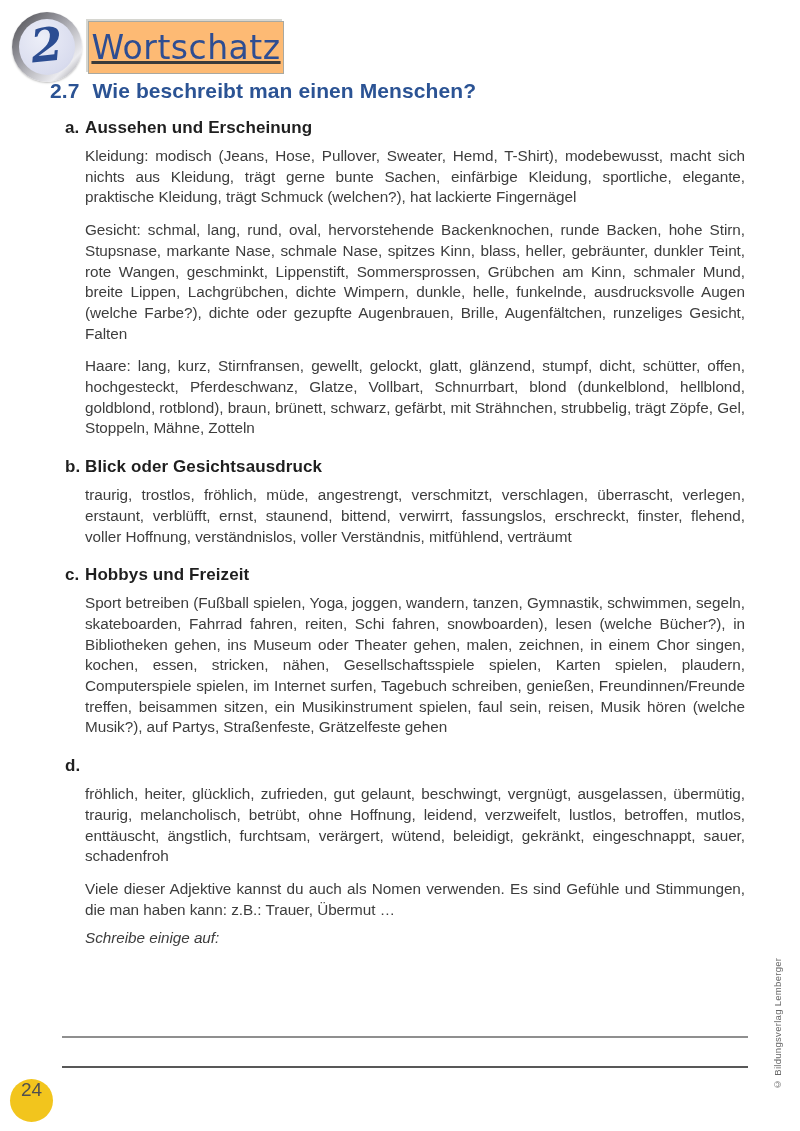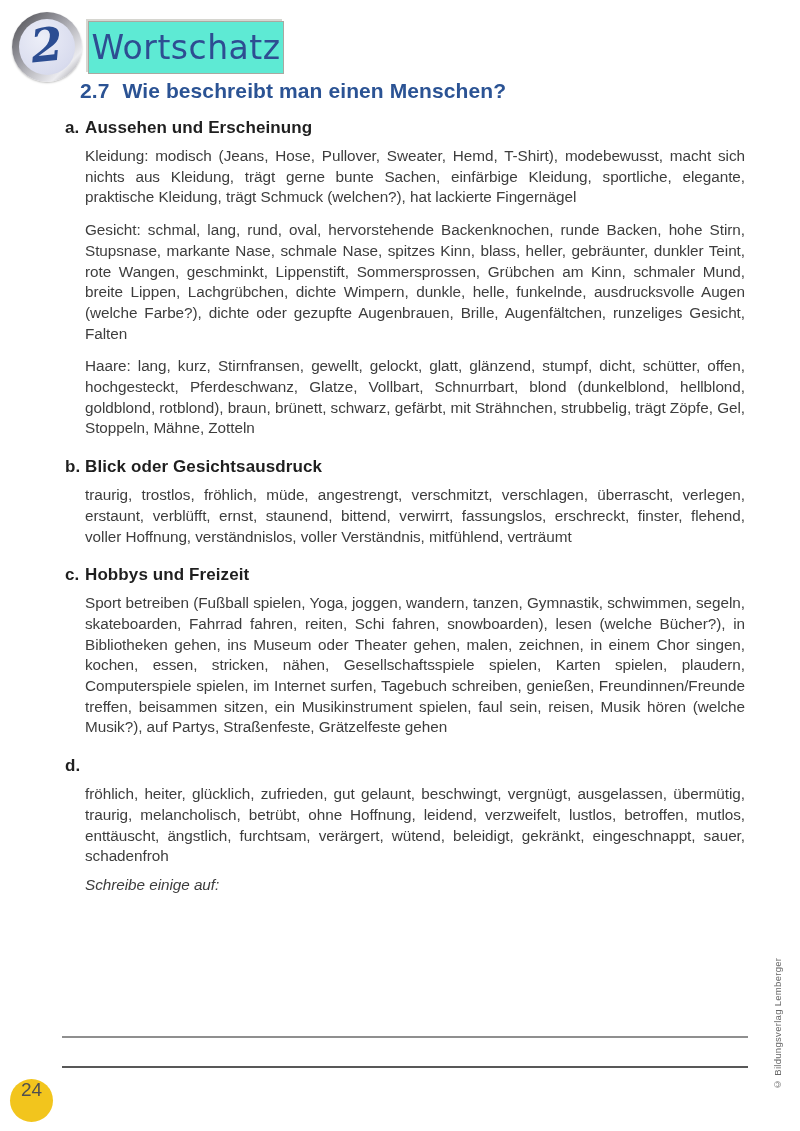--- a/index.html
+++ b/index.html
@@ -38,33 +38,33 @@
     line-height: 1;
     color: #2c4d92;
     transform: rotate(-6deg) translateY(-2px);
   }
   .title-box {
     position: absolute;
     left: 88px; top: 21px;
     width: 196px; height: 53px;
     border: 1px solid #a9a9a1;
     box-shadow: -2px -2px 0 #d6d6d0;
-    background: #5eead4;
-    display: flex; align-items: center; justify-content: center;
+    background: #fdba74;
+    display: flex; align-items: center; justify-content: center; text-decoration: underline;
   }
   .title-box-text {
     font-family: "DejaVu Sans", sans-serif;
     font-size: 33px;
     color: #2e4d92;
     letter-spacing: 0.5px;
     white-space: nowrap;
   }
   .section-heading {
     position: absolute;
-    left: 80px; top: 79px;
+    left: 50px; top: 79px;
     display: flex; gap: 13px;
     font-weight: bold;
     font-size: 21px;
     color: #2b5394;
     letter-spacing: 0.1px;
   }
 
   
   .content {
     position: absolute;
@@ -173,20 +173,21 @@
       <span>Hobbys und Freizeit</span>
     </div>
     <p class="para">Sport betreiben (Fußball spielen, Yoga, joggen, wandern, tanzen, Gymnastik, schwimmen, segeln, skateboarden, Fahrrad fahren, reiten, Schi fahren, snowboarden), lesen (welche Bücher?), in Bibliotheken gehen, ins Museum oder Theater gehen, malen, zeichnen, in einem Chor singen, kochen, essen, stricken, nähen, Gesellschaftsspiele spielen, Karten spielen, plaudern, Computerspiele spielen, im Internet surfen, Tagebuch schreiben, genießen, Freundinnen/Freunde treffen, beisammen sitzen, ein Musikinstrument spielen, faul sein, reisen, Musik hören (welche Musik?), auf Partys, Straßenfeste, Grätzelfeste gehen</p>
   </div>
 
   <div class="subsection">
     <div class="subsection-head">
       <span class="letter">d.</span>
     </div>
     <p class="para">fröhlich, heiter, glücklich, zufrieden, gut gelaunt, beschwingt, vergnügt, ausgelassen, übermütig, traurig, melancholisch, betrübt, ohne Hoffnung, leidend, verzweifelt, lustlos, betroffen, mutlos, enttäuscht, ängstlich, furchtsam, verärgert, wütend, beleidigt, gekränkt, eingeschnappt, sauer, schadenfroh</p>
+    <p class="para">Viele dieser Adjektive kannst du auch als Nomen verwenden. Es sind Gefühle und Stimmungen, die man haben kann: z.B.: Trauer, Übermut …</p>
     <p class="para no-gap">Schreibe einige auf:</p>
   </div>
 
 </div>
 
 <div class="answer-line l1"></div>
 <div class="answer-line l2"></div>
 
 <div class="page-badge">
   <span>24</span>

